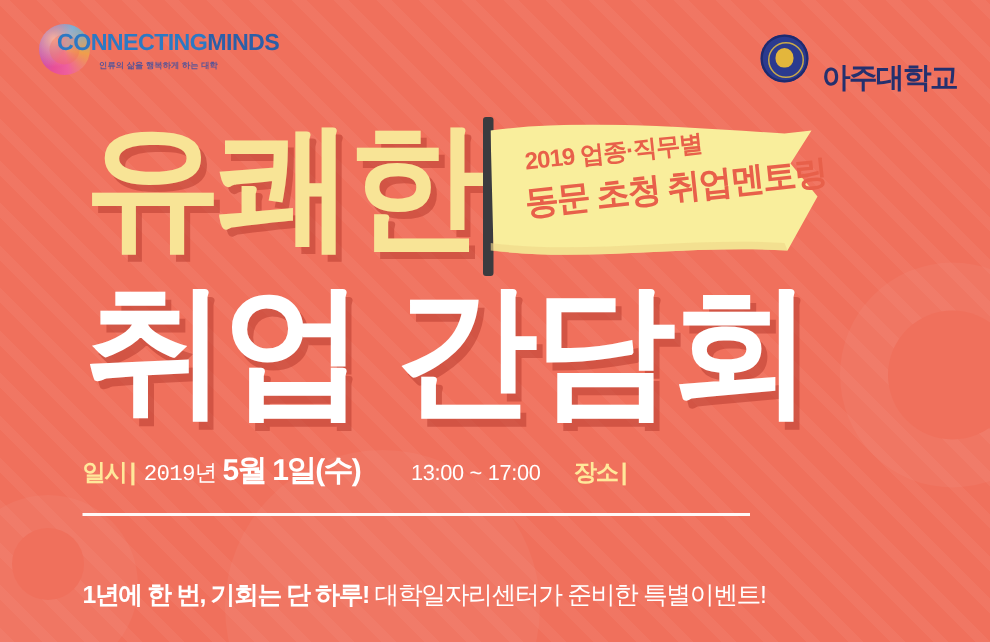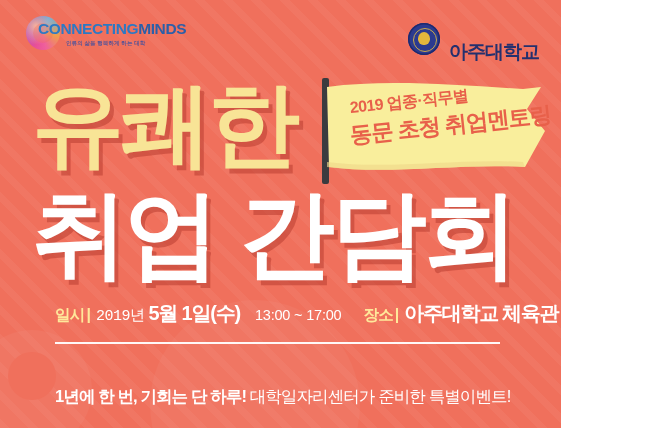--- a/index.html
+++ b/index.html
@@ -5,21 +5,21 @@
 <style>
   html, body {
     margin: 0;
     padding: 0;
     background: #ffffff;
   }
   * { box-sizing: border-box; }
 
   .poster {
     position: relative;
-    width: 561px;
+    width: 660px;
     height: 428px;
     overflow: hidden;
     background: #F0705C;
     font-family: "Liberation Sans", "DejaVu Sans", sans-serif;
     -webkit-font-smoothing: antialiased;
   }
 
   
   .stripes {
     position: absolute;
@@ -132,21 +132,21 @@
     font-weight: 700;
     color: #24306E;
     letter-spacing: -1px;
     white-space: nowrap;
     margin-top: 26px;
   }
 
   
   .title-line {
     position: absolute;
-    left: 32px;
+    left: 56px;
     font-weight: 800;
     letter-spacing: -4px;
     white-space: nowrap;
     line-height: 1;
   }
   .title-1 {
     top: 78px;
     font-size: 92px;
     color: #F8E496;
     text-shadow: 4px 5px 0 rgba(185,62,50,0.55);
@@ -237,20 +237,21 @@
   .info-date {
     font-size: 20px;
     font-weight: 700;
     letter-spacing: -1.2px;
     margin-right: 15px;
   }
   .info-time {
     font-size: 14.5px;
     font-weight: 400;
     letter-spacing: -0.2px;
+    margin-left: 19px;
   }
   .info-gap { width: 22px; }
   .info-place {
     font-size: 20px;
     font-weight: 800;
     letter-spacing: -1.3px;
   }
 
   
   .copy {
@@ -308,21 +309,20 @@
 
   <div class="info-line">
     <span class="info-key">일시</span>
     <span class="info-bar">|</span>
     <span class="info-year">2019년</span>
     <span class="info-date">5월 1일(수)</span>
     <span class="info-time">13:00 ~ 17:00</span>
     <span class="info-gap"></span>
     <span class="info-key">장소</span>
     <span class="info-bar">|</span>
-    <span class="info-place">아주대학교 체육관</span>
   </div>
 
   <div class="divider"></div>
 
   <div class="copy copy-2">
     <b>1년에 한 번, 기회는 단 하루! </b><span>대학일자리센터가 준비한 특별이벤트!</span>
   </div>
 
 </div>
 

